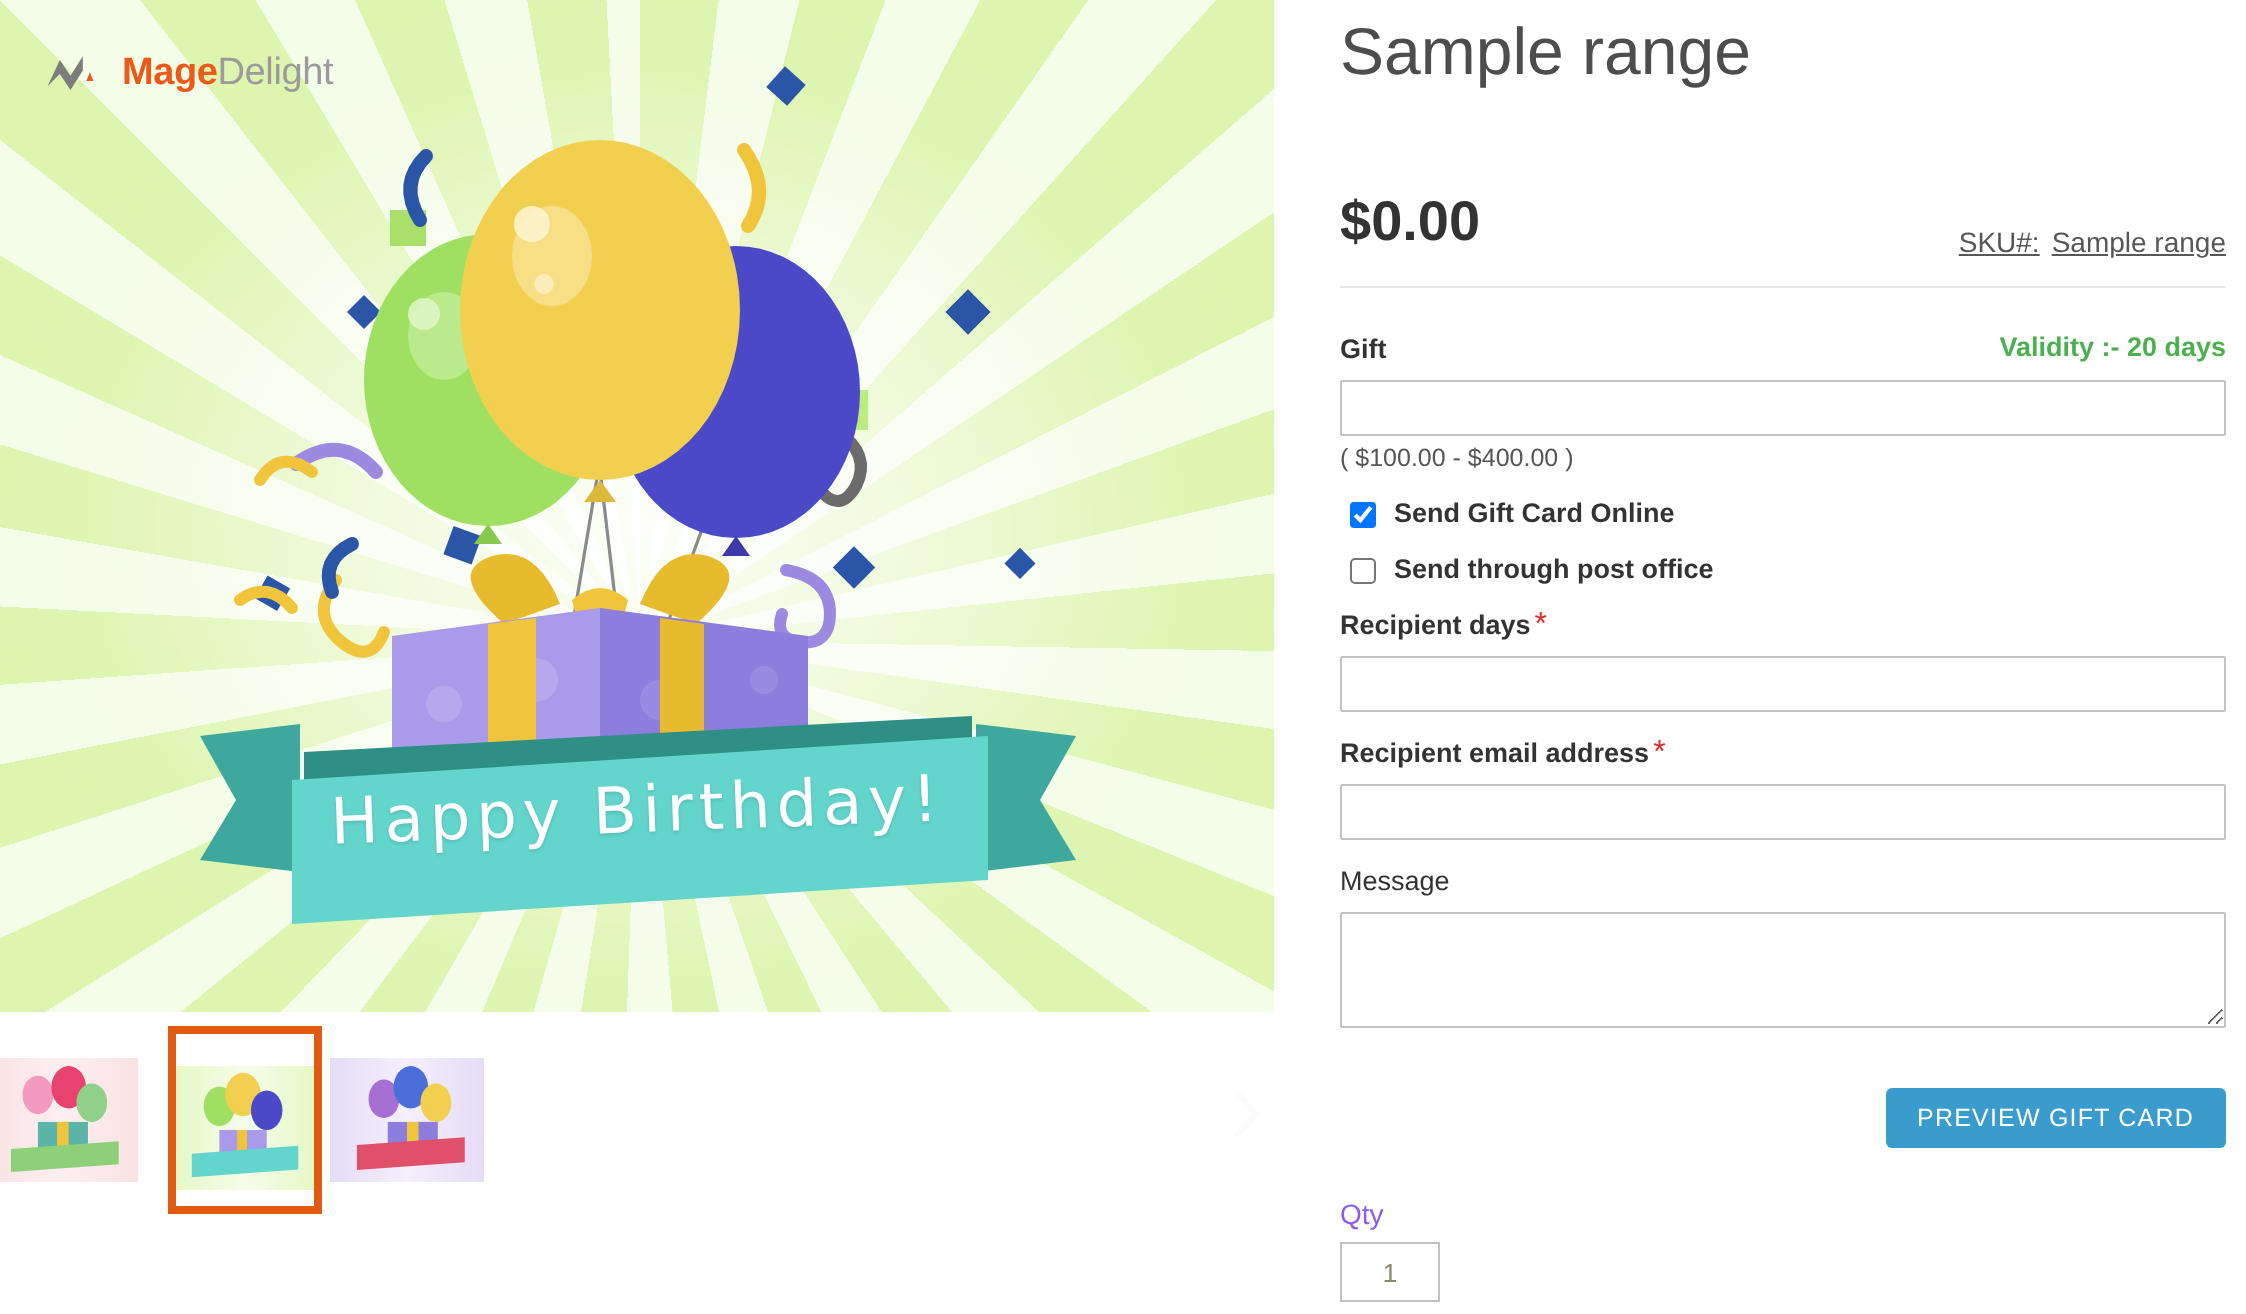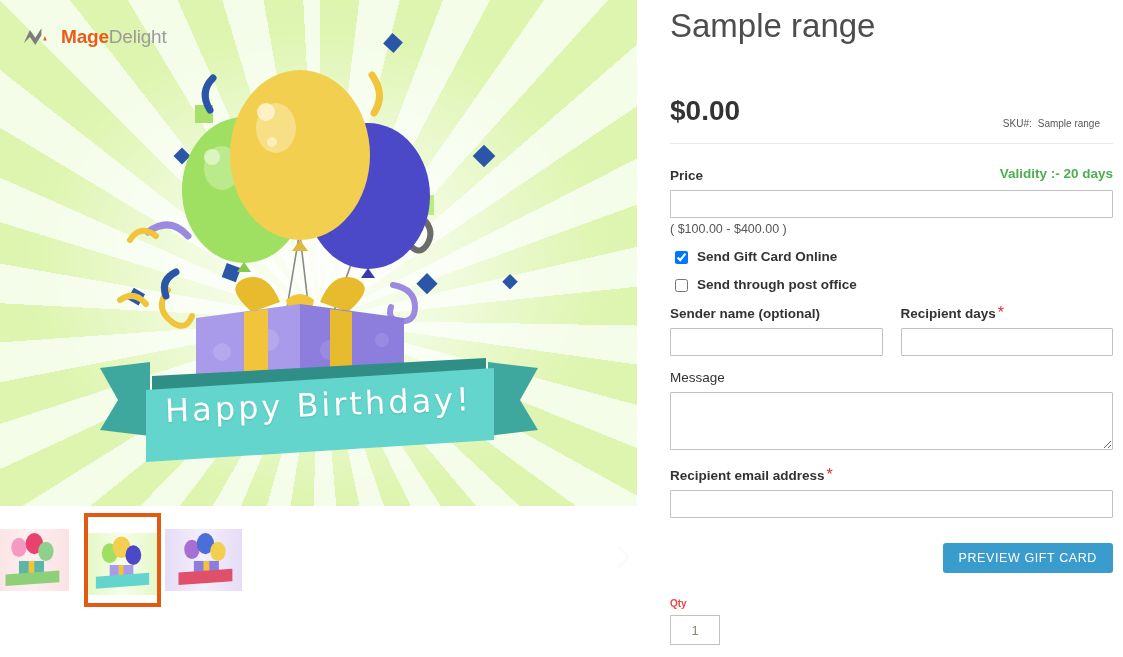--- a/index.html
+++ b/index.html
@@ -70,22 +70,22 @@
   #product { position:absolute; left:660px; top:0; width:463px; height:511px; }
 
   .product-title {
     font-size:33px; font-weight:normal; color:#4d4d4d;
     margin:0; padding:6px 0 0 10px; line-height:1.22;
     font-family:"Liberation Sans", sans-serif;
   }
   .price-row { position:relative; padding:4px 0 0 10px; height:44px;margin-top:45px; }
   .price { font-size:28px; font-weight:bold; color:#333; }
   .sku {
-    position:absolute; right:23px; bottom:6px;
-    font-size:10px; color:#575757;
+    position:absolute; right:10px; bottom:6px;
+    font-size:14px; color:#575757;text-decoration:underline;
   }
   .sku-label { color:#575757; }
   .sku-value { margin-left:6px; }
 
   .divider { margin:8px 10px 0 10px; height:1px; background:#e8e8e8; }
 
   .form { padding:22px 10px 0 10px; }
 
   .label-row { position:relative; height:20px; margin-bottom:4px; }
   .field-label { font-size:13.5px; font-weight:bold; color:#333; }
@@ -113,21 +113,21 @@
   textarea.txt { height:58px; resize:vertical; }
 
   .preview-row { text-align:right; margin-top:25px; }
   .btn-preview {
     display:inline-block; background:#3a9bcd; color:#fff; border:none;
     font-size:12.5px; letter-spacing:0.6px; font-weight:normal;
     padding:8px 16px; border-radius:3px; cursor:pointer;
     font-family:"Liberation Sans", sans-serif;
   }
 
-  .qty-label { font-size:10px; color:#ef4444; margin-top:25px;font-weight:bold; }
+  .qty-label { font-size:14px; color:#8b5cf6; margin-top:25px; }
   input.qty {
     width:50px; height:30px; margin-top:6px;
     border:1px solid #c2c2c2; text-align:center;
     font-size:13px; color:#8a8a6b; font-family:"Liberation Sans", sans-serif;
     outline:none;
   }
 
   .btn-cart {
     margin-top:22px; display:block;
     background:#1979c3; color:#fff; border:none;
@@ -299,62 +299,56 @@
     <span class="sku">
       <span class="sku-label">SKU#:</span><span class="sku-value">Sample range</span>
     </span>
   </div>
 
   <div class="divider"></div>
 
   <div class="form">
 
     <div class="label-row">
-      <span class="field-label">Price</span>
+      <span class="field-label">Gift</span>
       <span class="validity">Validity :- 20 days</span>
     </div>
     <input class="txt" type="text" value="" style="">
     <p class="hint">( $100.00 - $400.00 )</p>
 
     <div class="checkrow">
       <input type="checkbox" checked="" style="">
       <label>Send Gift Card Online</label>
     </div>
     <div class="checkrow">
       <input type="checkbox" style="">
       <label>Send through post office</label>
     </div>
 
     <div class="two-col">
-      <div class="col">
-        <div class="label-row">
-          <span class="field-label">Sender name (optional)</span>
-        </div>
-        <input class="txt" type="text" value="" style="">
-      </div>
       <div class="col">
         <div class="label-row">
           <span class="field-label">Recipient days</span><span class="req">*</span>
         </div>
         <input class="txt" type="text" value="" style="">
       </div>
     </div>
 
     <div class="block">
       <div class="label-row">
-        <span class="field-label" style="font-weight:normal;">Message</span>
-      </div>
-      <textarea class="txt" style=""></textarea>
+        <span class="field-label">Recipient email address</span><span class="req">*</span>
+      </div>
+      <input class="txt" type="text" value="" style="">
     </div>
 
     <div class="block">
       <div class="label-row">
-        <span class="field-label">Recipient email address</span><span class="req">*</span>
-      </div>
-      <input class="txt" type="text" value="" style="">
+        <span class="field-label" style="font-weight:normal;">Message</span>
+      </div>
+      <textarea class="txt" style=""></textarea>
     </div>
 
     <div class="preview-row">
       <button class="btn-preview">PREVIEW GIFT CARD</button>
     </div>
 
     <div class="qty-label">Qty</div>
     <input class="qty" type="text" value="1" style="">
 
     <button class="btn-cart">ADD TO CART</button>

